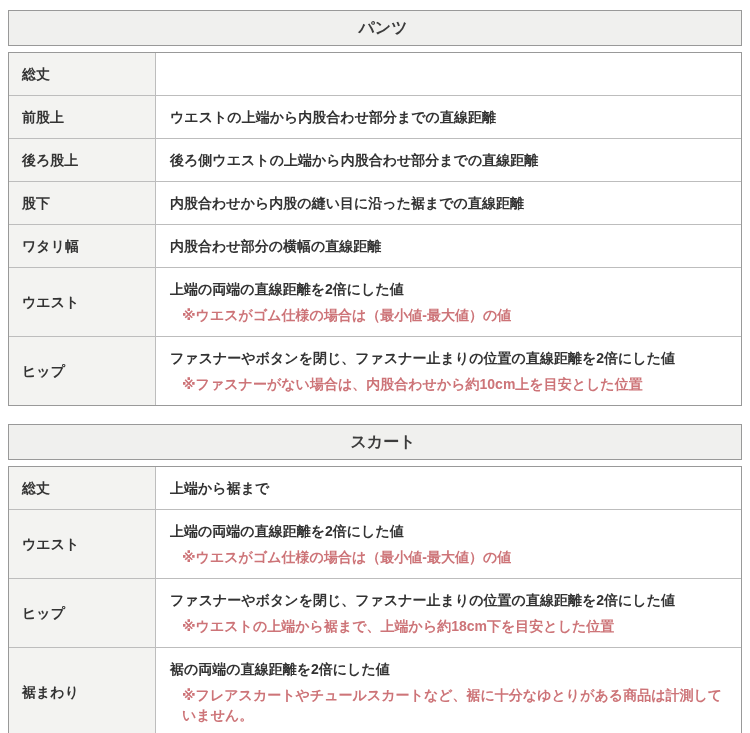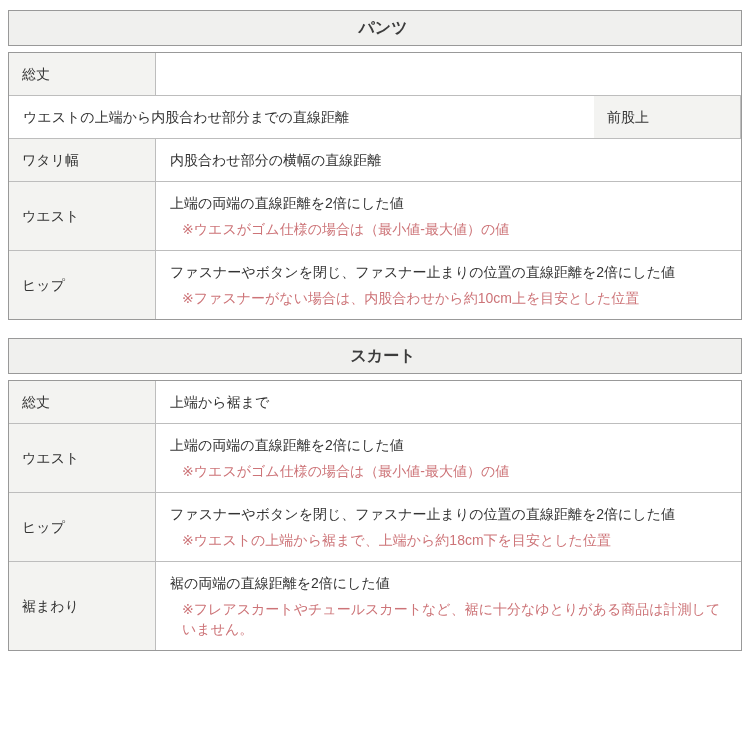--- a/index.html
+++ b/index.html
@@ -25,20 +25,21 @@
     background:var(--title-bg);
     text-align:center;
     font-size:16px;
     font-weight:bold;
     color:#3c3c3c;
     padding:7px 0 6px 16px;
     margin-bottom:6px;
   }
   .table-body{
     border:1px solid var(--border-outer);
+    font-weight:bold;
   }
   .row{
     display:flex;
     border-top:1px solid var(--border-inner);
   }
   .row:first-child{border-top:none;}
   .cell{
     display:flex;
     flex-direction:column;
     justify-content:center;
@@ -68,24 +69,36 @@
 <body>
 
 <main id="tables-root">
     <section class="measure-table">
       <div class="table-title">パンツ</div>
       <div class="table-body">
         <div class="row">
           <div class="cell label">総丈</div>
         </div>
         <div class="row">
+          <div class="cell label">前股上</div>
           <div class="cell desc">
             <div class="desc-main">ウエストの上端から内股合わせ部分までの直線距離</div>
           </div>
-          <div class="cell label">前股上</div>
+        </div>
+        <div class="row">
+          <div class="cell label">後ろ股上</div>
+          <div class="cell desc">
+            <div class="desc-main">後ろ側ウエストの上端から内股合わせ部分までの直線距離</div>
+          </div>
+        </div>
+        <div class="row">
+          <div class="cell label">股下</div>
+          <div class="cell desc">
+            <div class="desc-main">内股合わせから内股の縫い目に沿った裾までの直線距離</div>
+          </div>
         </div>
         <div class="row">
           <div class="cell label">ワタリ幅</div>
           <div class="cell desc">
             <div class="desc-main">内股合わせ部分の横幅の直線距離</div>
           </div>
         </div>
         <div class="row">
           <div class="cell label">ウエスト</div>
           <div class="cell desc">

